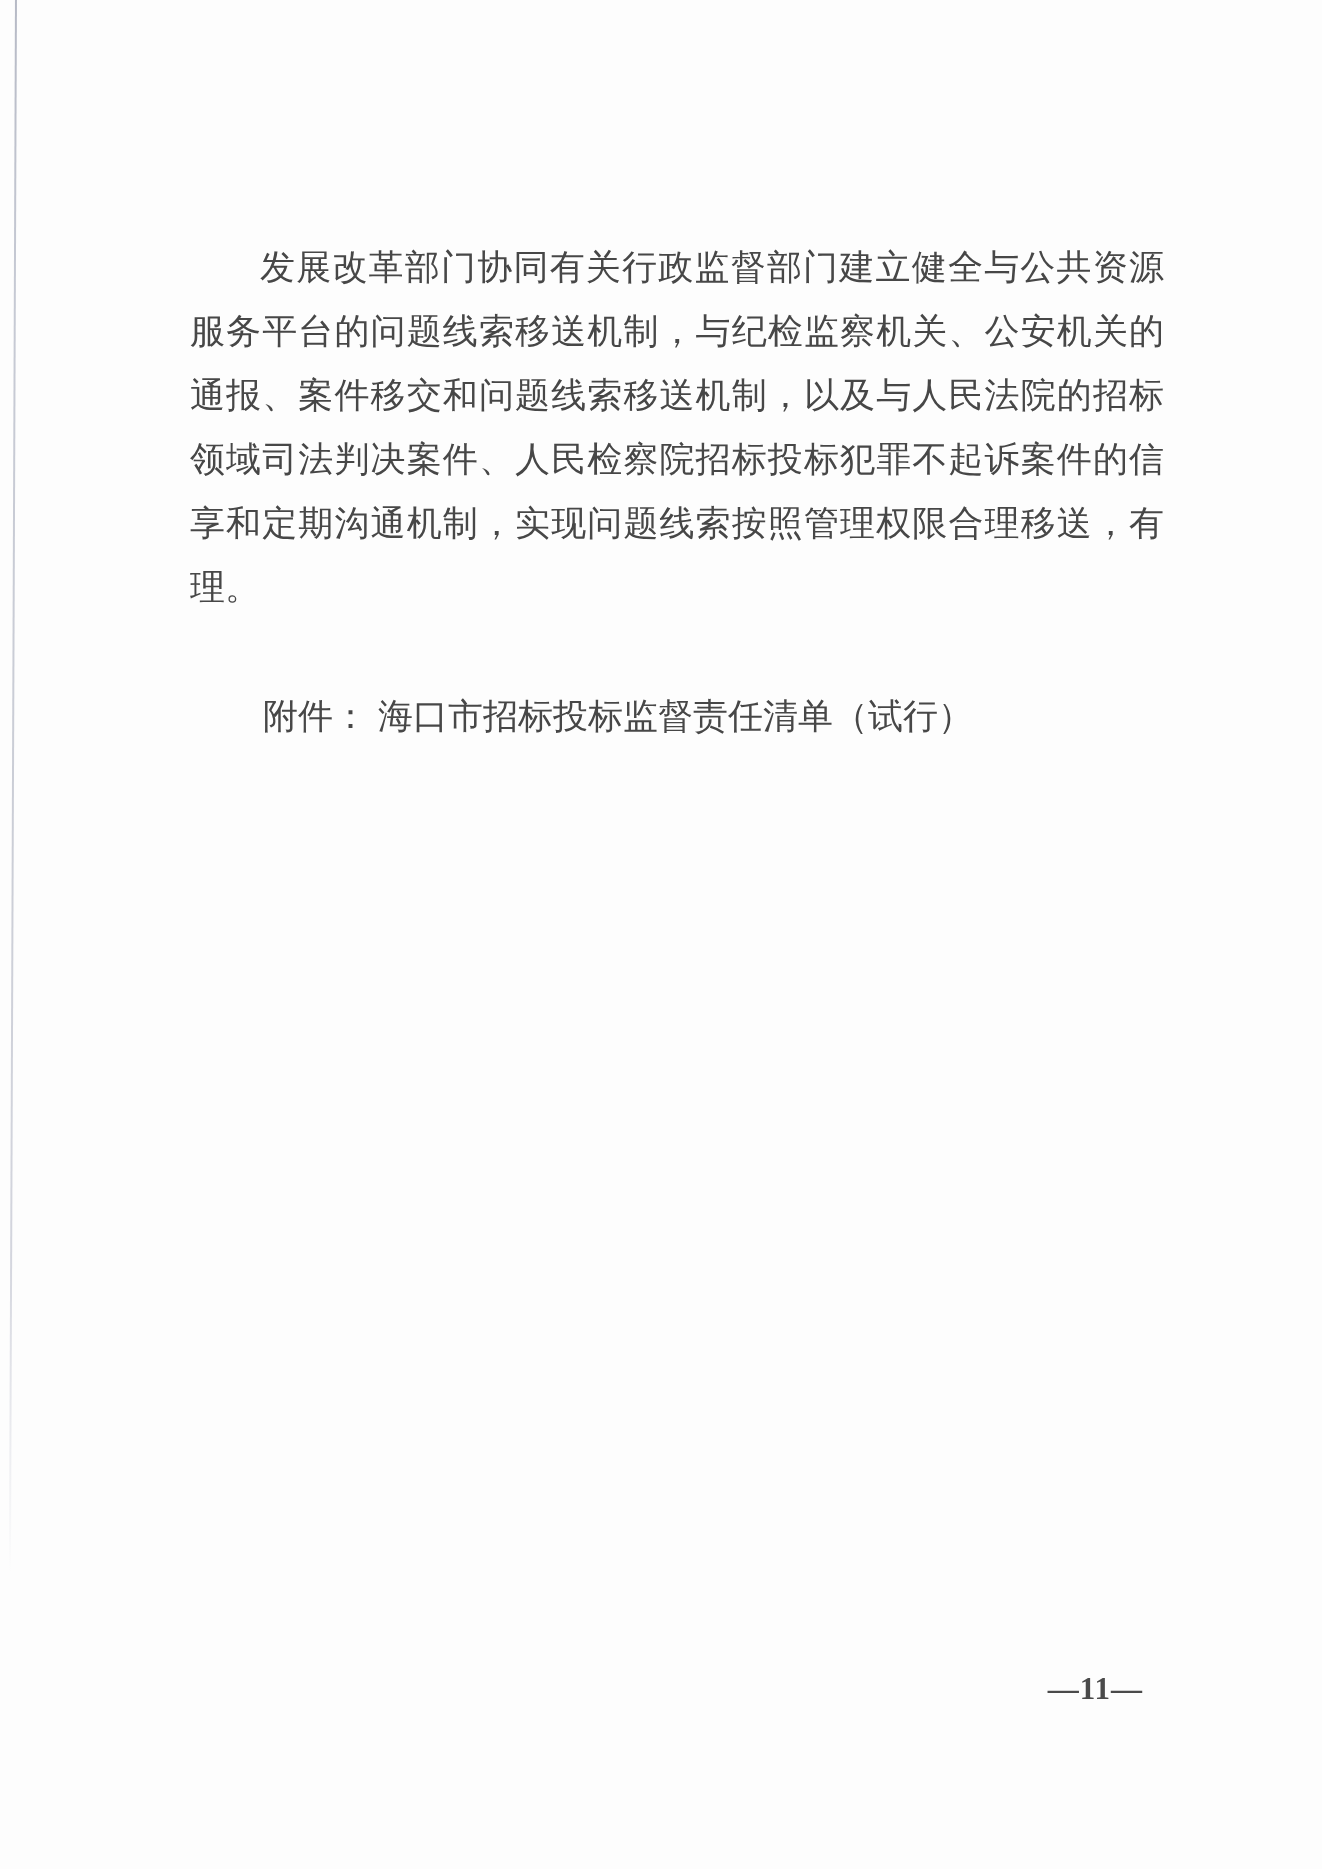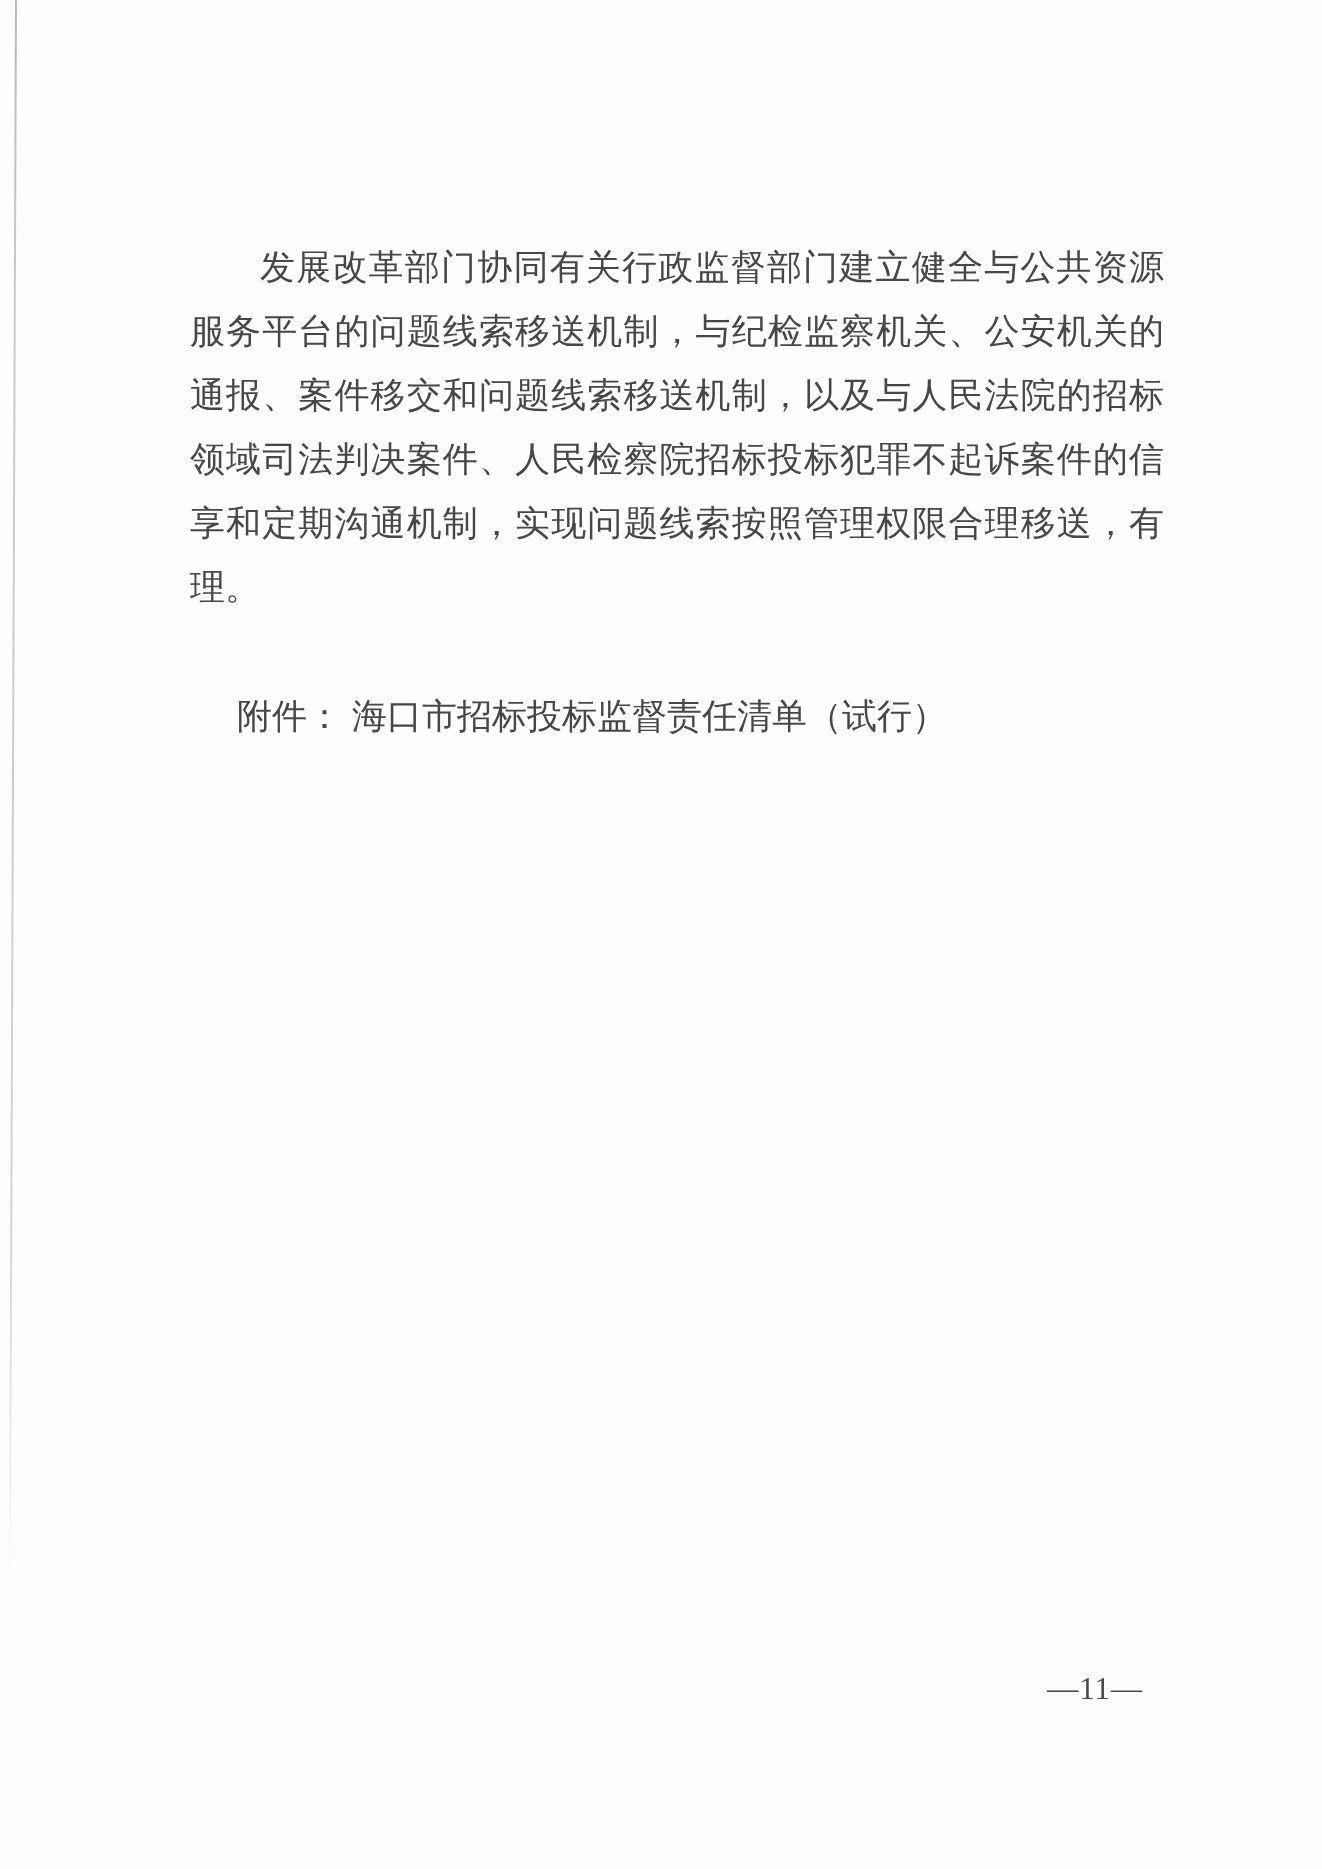--- a/index.html
+++ b/index.html
@@ -51,39 +51,40 @@
   }
   .para-line.first-line {
     text-indent: 70px;
   }
   .para-line.last-line {
     text-align: left;
     text-align-last: left;
   }
   .attachment-line {
     position: absolute;
-    left: 172px;
+    left: 198px;
     top: 685px;
     width: 974px;
     font-size: 35px;
     line-height: 64px;
     text-indent: 65px;
     white-space: nowrap;
   }
   .attachment-line .att-label {
     margin-right: 10px;
   }
   .page-number {
     position: absolute;
     top: 1670px;
     right: 179px;
     font-size: 31px;
     line-height: 38px;
     color: #4a4a4a;
     letter-spacing: 1px;
+    font-weight: bold;
   }
 </style>
 </head>
 <body>
 
 <div class="page">
 
   <div class="scan-edge"></div>
 
   <div class="body-paragraph">

